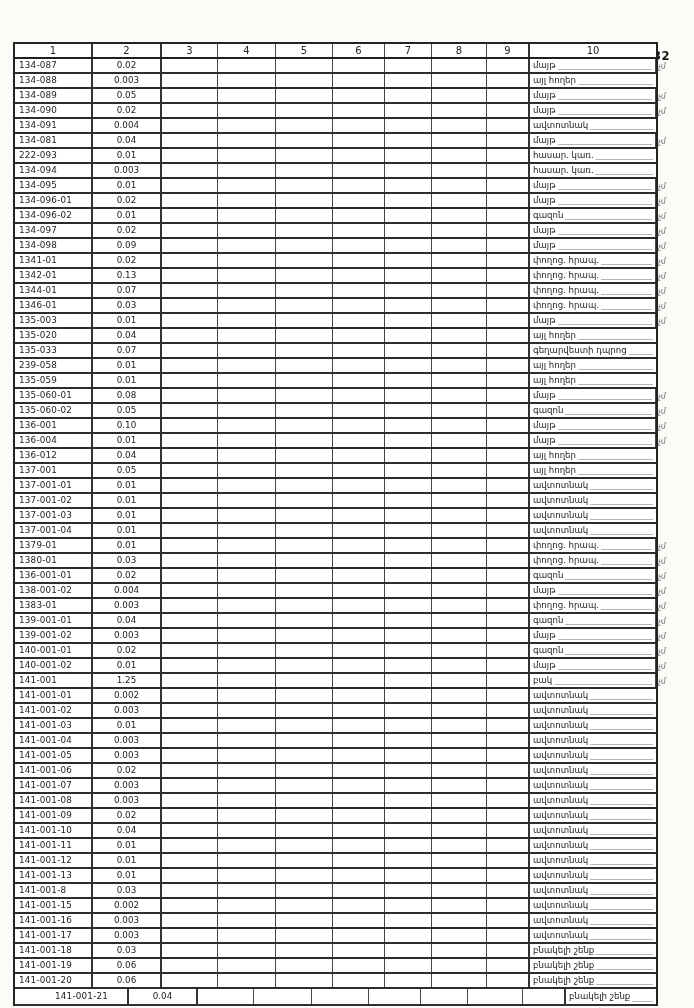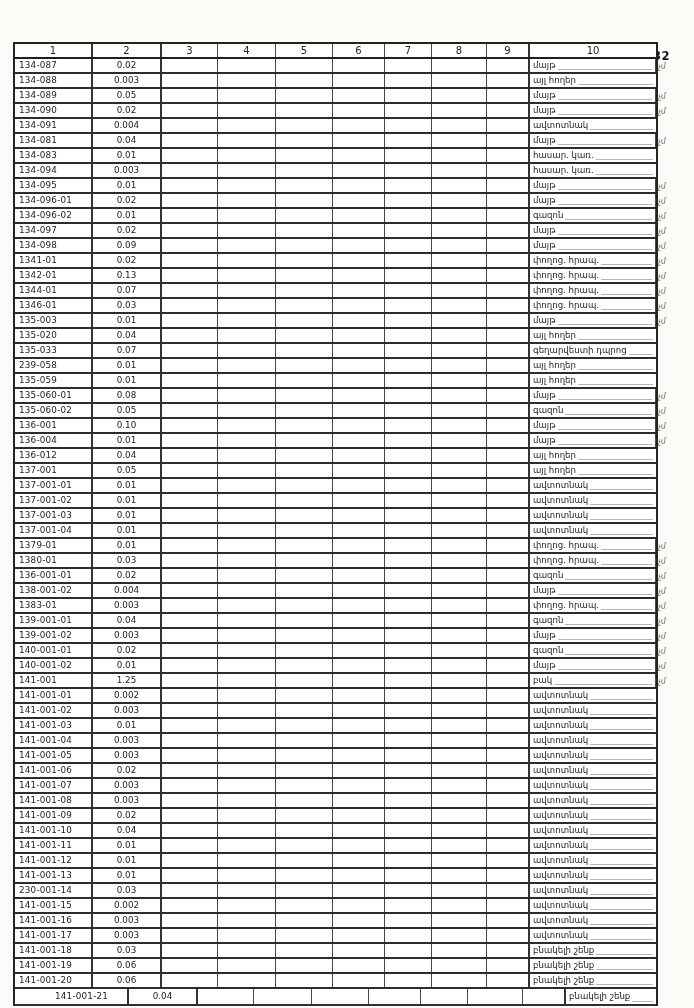--- a/index.html
+++ b/index.html
@@ -161,21 +161,21 @@
     <div class="cell"></div>
     <div class="cell b2"></div>
     <div class="cell use-cell">
       <span>մայթ</span>
       <span class="use-fill"></span>
     </div>
     <span class="margin-mark">չմ</span>
   </div>
 
   <div class="t-row">
-    <div class="cell code-cell b2">134-083</div>
+    <div class="cell code-cell b2">222-093</div>
     <div class="cell val-cell b2">0.01</div>
     <div class="cell"></div>
     <div class="cell"></div>
     <div class="cell"></div>
     <div class="cell"></div>
     <div class="cell"></div>
     <div class="cell"></div>
     <div class="cell b2"></div>
     <div class="cell use-cell">
       <span>հասար. կառ.</span>
@@ -994,21 +994,21 @@
     <div class="cell"></div>
     <div class="cell b2"></div>
     <div class="cell use-cell">
       <span>ավտոտնակ</span>
       <span class="use-fill"></span>
     </div>
 
   </div>
 
   <div class="t-row">
-    <div class="cell code-cell b2">230-001-14</div>
+    <div class="cell code-cell b2">141-001-8</div>
     <div class="cell val-cell b2">0.03</div>
     <div class="cell"></div>
     <div class="cell"></div>
     <div class="cell"></div>
     <div class="cell"></div>
     <div class="cell"></div>
     <div class="cell"></div>
     <div class="cell b2"></div>
     <div class="cell use-cell">
       <span>ավտոտնակ</span>

